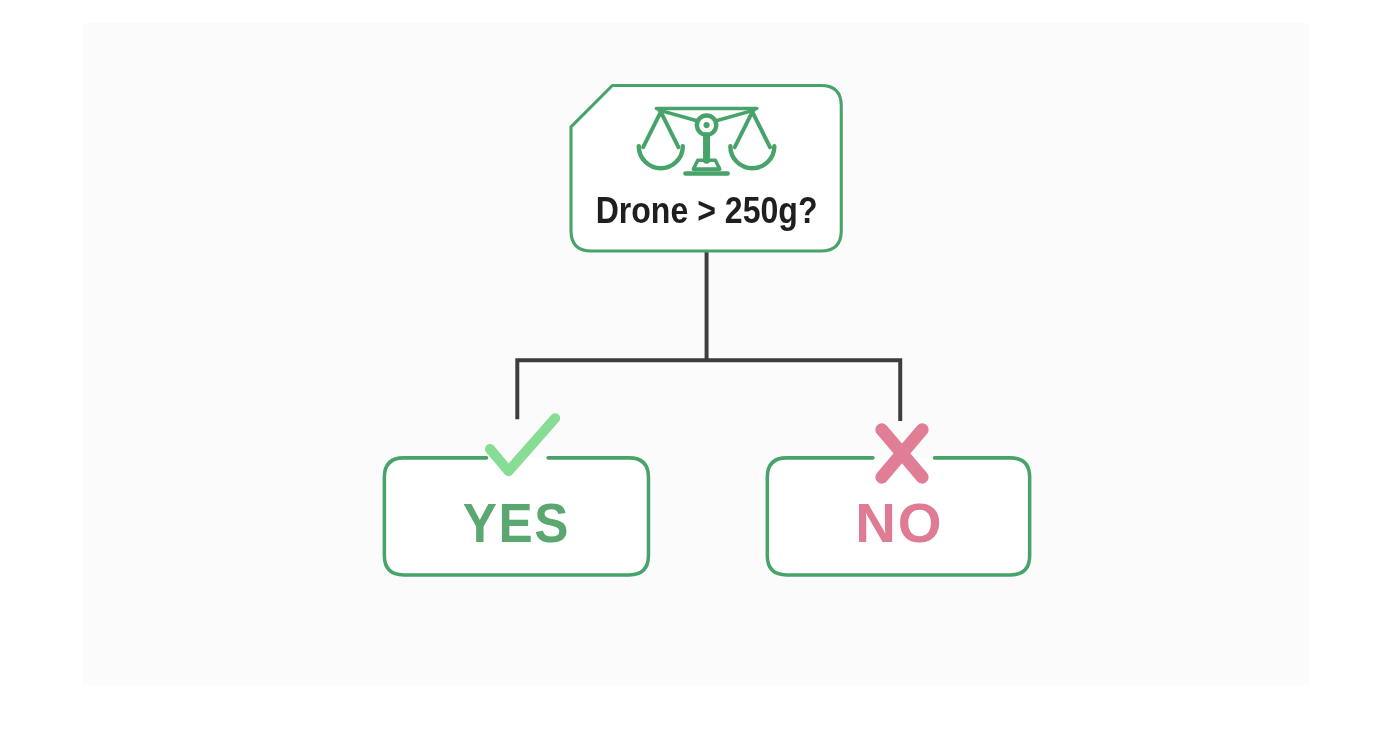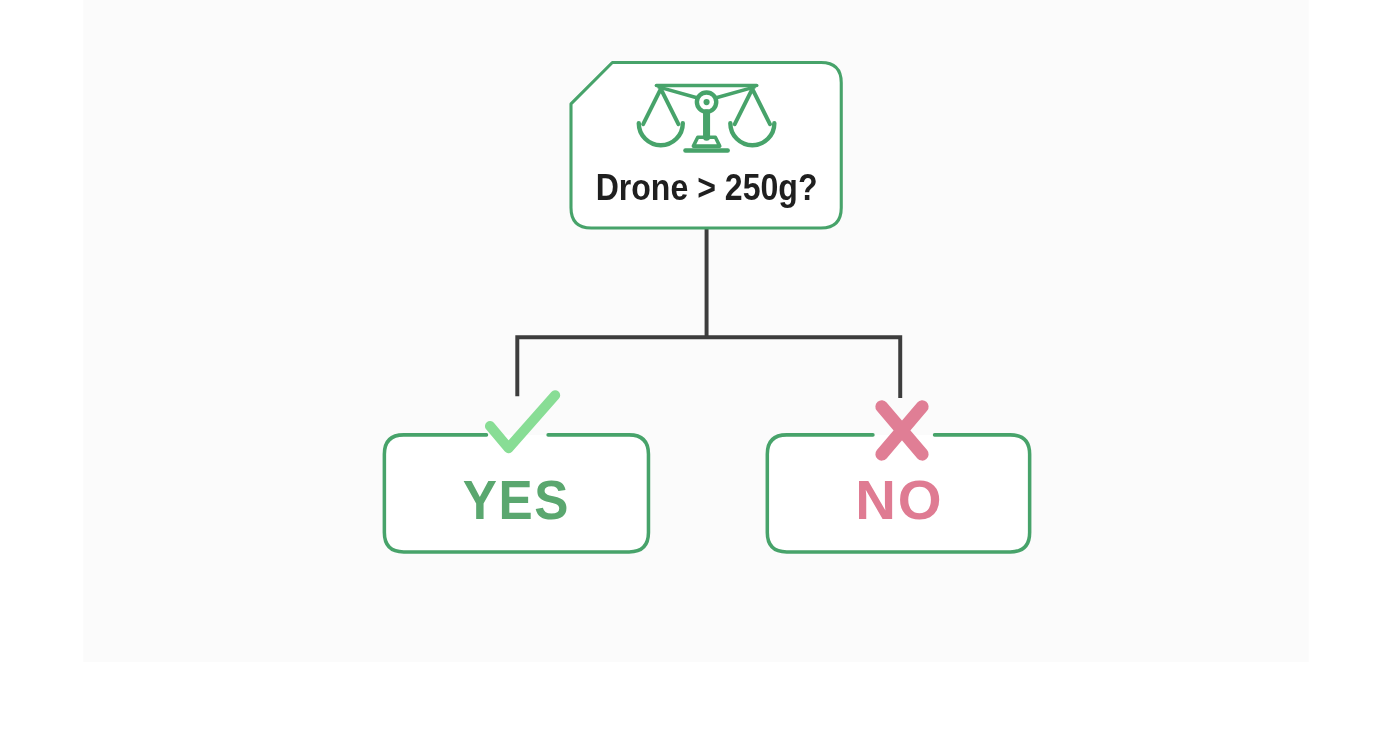--- a/index.html
+++ b/index.html
@@ -6,20 +6,21 @@
     margin: 0;
     padding: 0;
     background: #ffffff;
   }
   .stage {
     position: relative;
     width: 1392px;
     height: 662px;
     overflow: hidden;
     font-family: "Liberation Sans", sans-serif;
+    margin-top: 23px;
   }
   .stage svg {
     display: block;
     width: 100%;
     height: 100%;
   }
   text {
     font-family: "Liberation Sans", "DejaVu Sans", sans-serif;
     font-weight: bold;
   }

